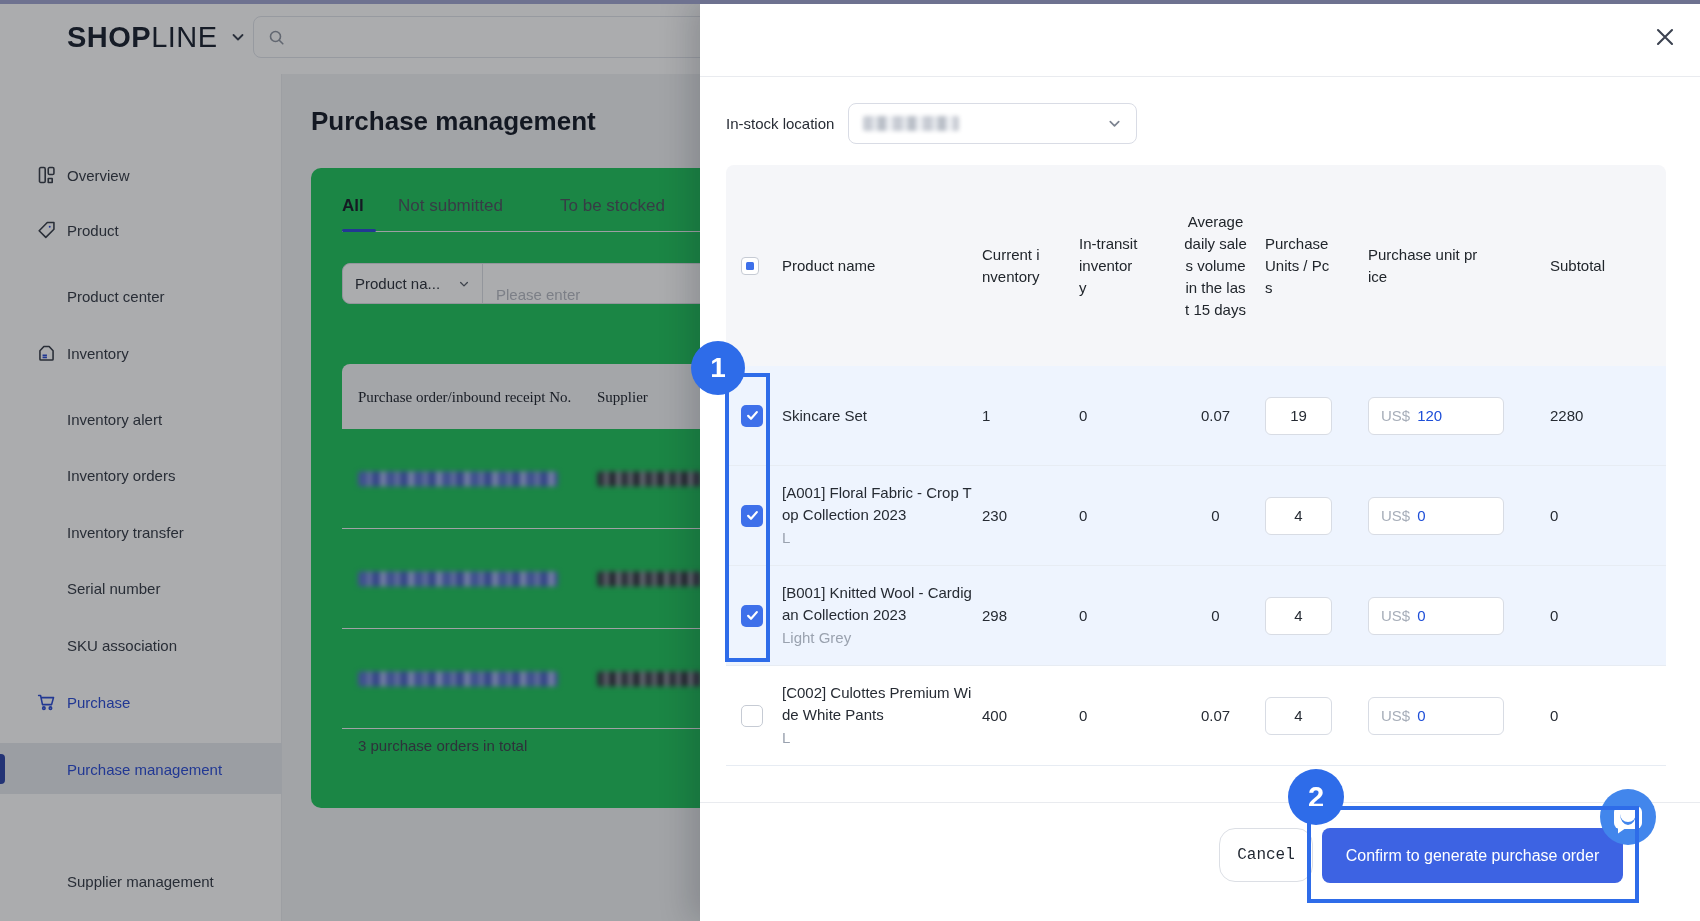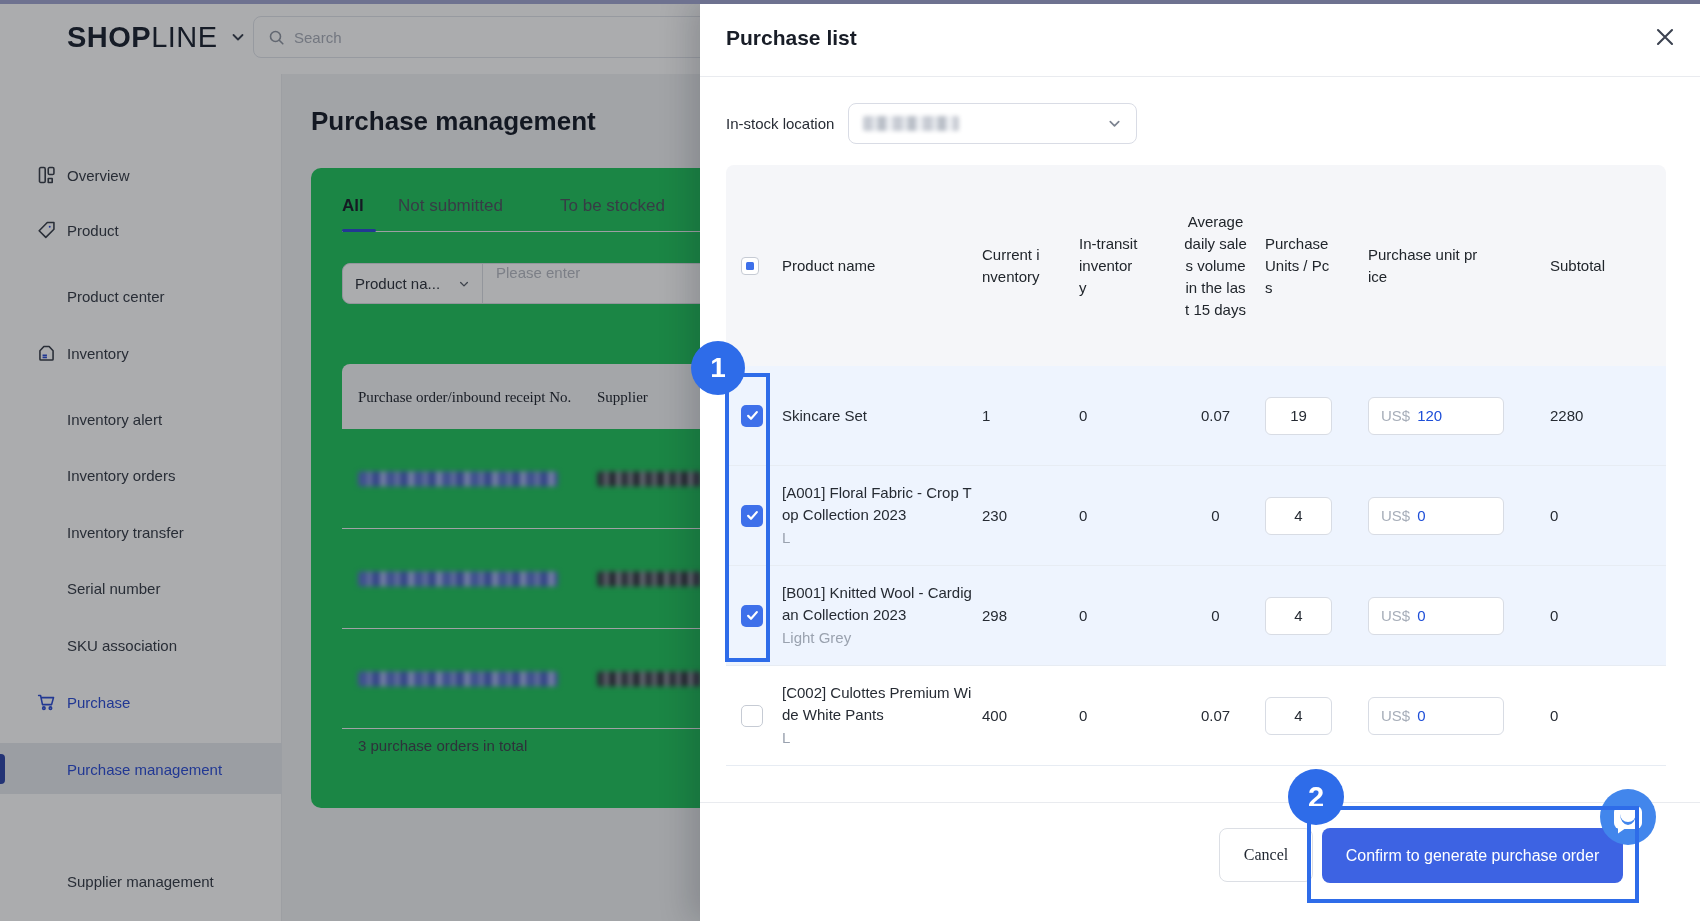--- a/index.html
+++ b/index.html
@@ -28,21 +28,21 @@
   .side-item.selected .lbl { color:#2d4ed6; }
   .side-item.selected .bar { position:absolute; left:0; top:50%; transform:translateY(-50%); width:5px; height:30px;
     background:#2f46a8; border-radius:0 4px 4px 0; }
   .content-title { position:absolute; left:311px; top:106px; font-size:26px; font-weight:700; color:#161c28; }
   .card { position:absolute; left:311px; top:168px; width:600px; height:640px; background:#22c55e; border-radius:10px; }
   .tab { position:absolute; top:28px; font-size:17px; color:#4d545f; cursor:pointer; white-space:nowrap; }
   .tab.active { color:#1a1f2a; font-weight:600; }
   .tabs-line { position:absolute; left:31px; right:0; top:63px; height:1px; background:#e9ebee; }
   .tabs-ink { position:absolute; left:31px; top:61px; width:34px; height:3px; background:#2d4ed6; border-radius:2px; }
   .filterbox { position:absolute; left:31px; top:95px; width:540px; height:41px; border:1px solid #dadde3;
-    border-radius:8px; background:#fff; display:flex; align-items:flex-start; }
+    border-radius:8px; background:#fff; display:flex; align-items:flex-end; }
   .filter-field { width:140px; height:100%; border-right:1px solid #dadde3; display:flex; align-items:center;
     padding:0 12px; justify-content:space-between; cursor:pointer; }
   .filter-field span { font-size:15px; color:#2e333c; }
   .filterbox input { flex:1; border:none; outline:none; font-size:15px; padding-left:13px; color:#3a4049; background:transparent; }
   .filterbox input::placeholder { color:#b7bbc3; }
   .bg-table { position:absolute; left:31px; top:196px; width:538px;font-family:Liberation Serif, serif; }
   .bg-thead { height:65px; background:#f5f6f8; border-radius:8px 8px 0 0; position:relative; }
   .bg-th { position:absolute; top:50%; transform:translateY(-50%); font-size:15px; color:#21262f; font-weight:500; line-height:21px; }
   .bg-row { height:100px; border-bottom:1px solid #eef0f3; position:relative; }
   .mosaic { display:inline-block; height:15px; border-radius:2px; filter:blur(2.5px); position:absolute; top:50%; transform:translateY(-50%); }
@@ -84,21 +84,21 @@
   .c-sub  { padding-left:18px; }
   .qty-input { width:67px; height:38px; border:1px solid #d8dce4; border-radius:6px; font-size:15px; color:#262b33;
     text-align:center; outline:none; background:#fff; font-family:inherit; }
   .price-box { margin-left:11px; width:136px; height:38px; border:1px solid #d8dce4; border-radius:6px; background:#fff;
     display:flex; align-items:center; padding-left:12px; gap:7px; font-size:15px; }
   .price-box .pfx { color:#a7aeb9; }
   .price-box .pval { color:#1d4ed8; }
   
   .f-line { position:absolute; left:0; top:802px; width:1000px; height:1px; background:#e9ebef; }
   .btn-cancel { position:absolute; left:519px; top:828px; width:94px; height:54px; background:#fff;
-    border:1px solid #dcdfe5; border-radius:8px; font-size:16px; color:#1f2630; font-family:Liberation Serif, serif; cursor:pointer; }
+    border:1px solid #dcdfe5; border-radius:16px; font-size:16px; color:#1f2630; font-family:Liberation Mono, monospace; cursor:pointer; }
   .btn-confirm { position:absolute; left:622px; top:828px; width:301px; height:55px; background:#3d63e3; border:none;
     border-radius:8px; font-size:16px; color:#fff; font-family:inherit; cursor:pointer; }
   
   .anno-circle { position:absolute; border-radius:50%; background:#2e6ce9; color:#fff; font-weight:700;
     display:flex; align-items:center; justify-content:center; z-index:20; }
   .anno-rect { position:absolute; border:4px solid #2e6ce9; z-index:20; }
   #anno-c1 { left:691px; top:341px; width:54px; height:54px; font-size:28px; }
   #anno-r1 { left:725px; top:373px; width:45px; height:289px; }
   #anno-c2 { left:1288px; top:769px; width:56px; height:56px; font-size:29px; }
   #anno-r2 { left:1307px; top:806px; width:332px; height:97px; }
@@ -124,21 +124,20 @@
         </svg>
     </span>
   </div>
   <div class="searchbox">
     <span style="display:flex;color:#8f95a1;">
       <svg width="17" height="17" viewBox="0 0 17 17">
           <circle cx="7.5" cy="7.5" r="5" fill="none" stroke="currentColor" stroke-width="1.6"></circle>
           <path d="M11.5 11.5l3.3 3.3" stroke="currentColor" stroke-width="1.6" stroke-linecap="round"></path>
         </svg>
     </span>
-    <input placeholder="Search" style="">
   </div>
 </div>
 
 <div class="sidebar" id="sidebar">
     <div class="side-item" style="top: 79px;">
       <span class="icn"><svg width="21" height="21" viewBox="0 0 24 24" fill="none" stroke="currentColor" stroke-width="1.8" stroke-linejoin="round">
           <rect x="4" y="3.5" width="6.5" height="17" rx="1.5"></rect>
           <rect x="14" y="3.5" width="6.5" height="8" rx="1.5"></rect>
           <path d="M14 16h4.5v4.5H14z"></path>
         </svg></span>
@@ -236,21 +235,20 @@
         </div>
       </div>
   </div>
 
   <div class="bg-summary">3 purchase orders in total</div>
 </div>
 
 <div class="mask"></div>
 
 <div class="drawer">
-  <div class="drawer-title">Purchase list</div>
   <div class="drawer-close">
     <svg width="22" height="22" viewBox="0 0 22 22">
         <path d="M4 4l14 14M18 4L4 18" stroke="currentColor" stroke-width="2.1" stroke-linecap="round"></path>
       </svg>
   </div>
   <div class="drawer-hline"></div>
 
   <div class="loc-label">In-stock location</div>
   <div class="loc-select">
     <span class="mosaic gray" style="width:96px;"></span>

